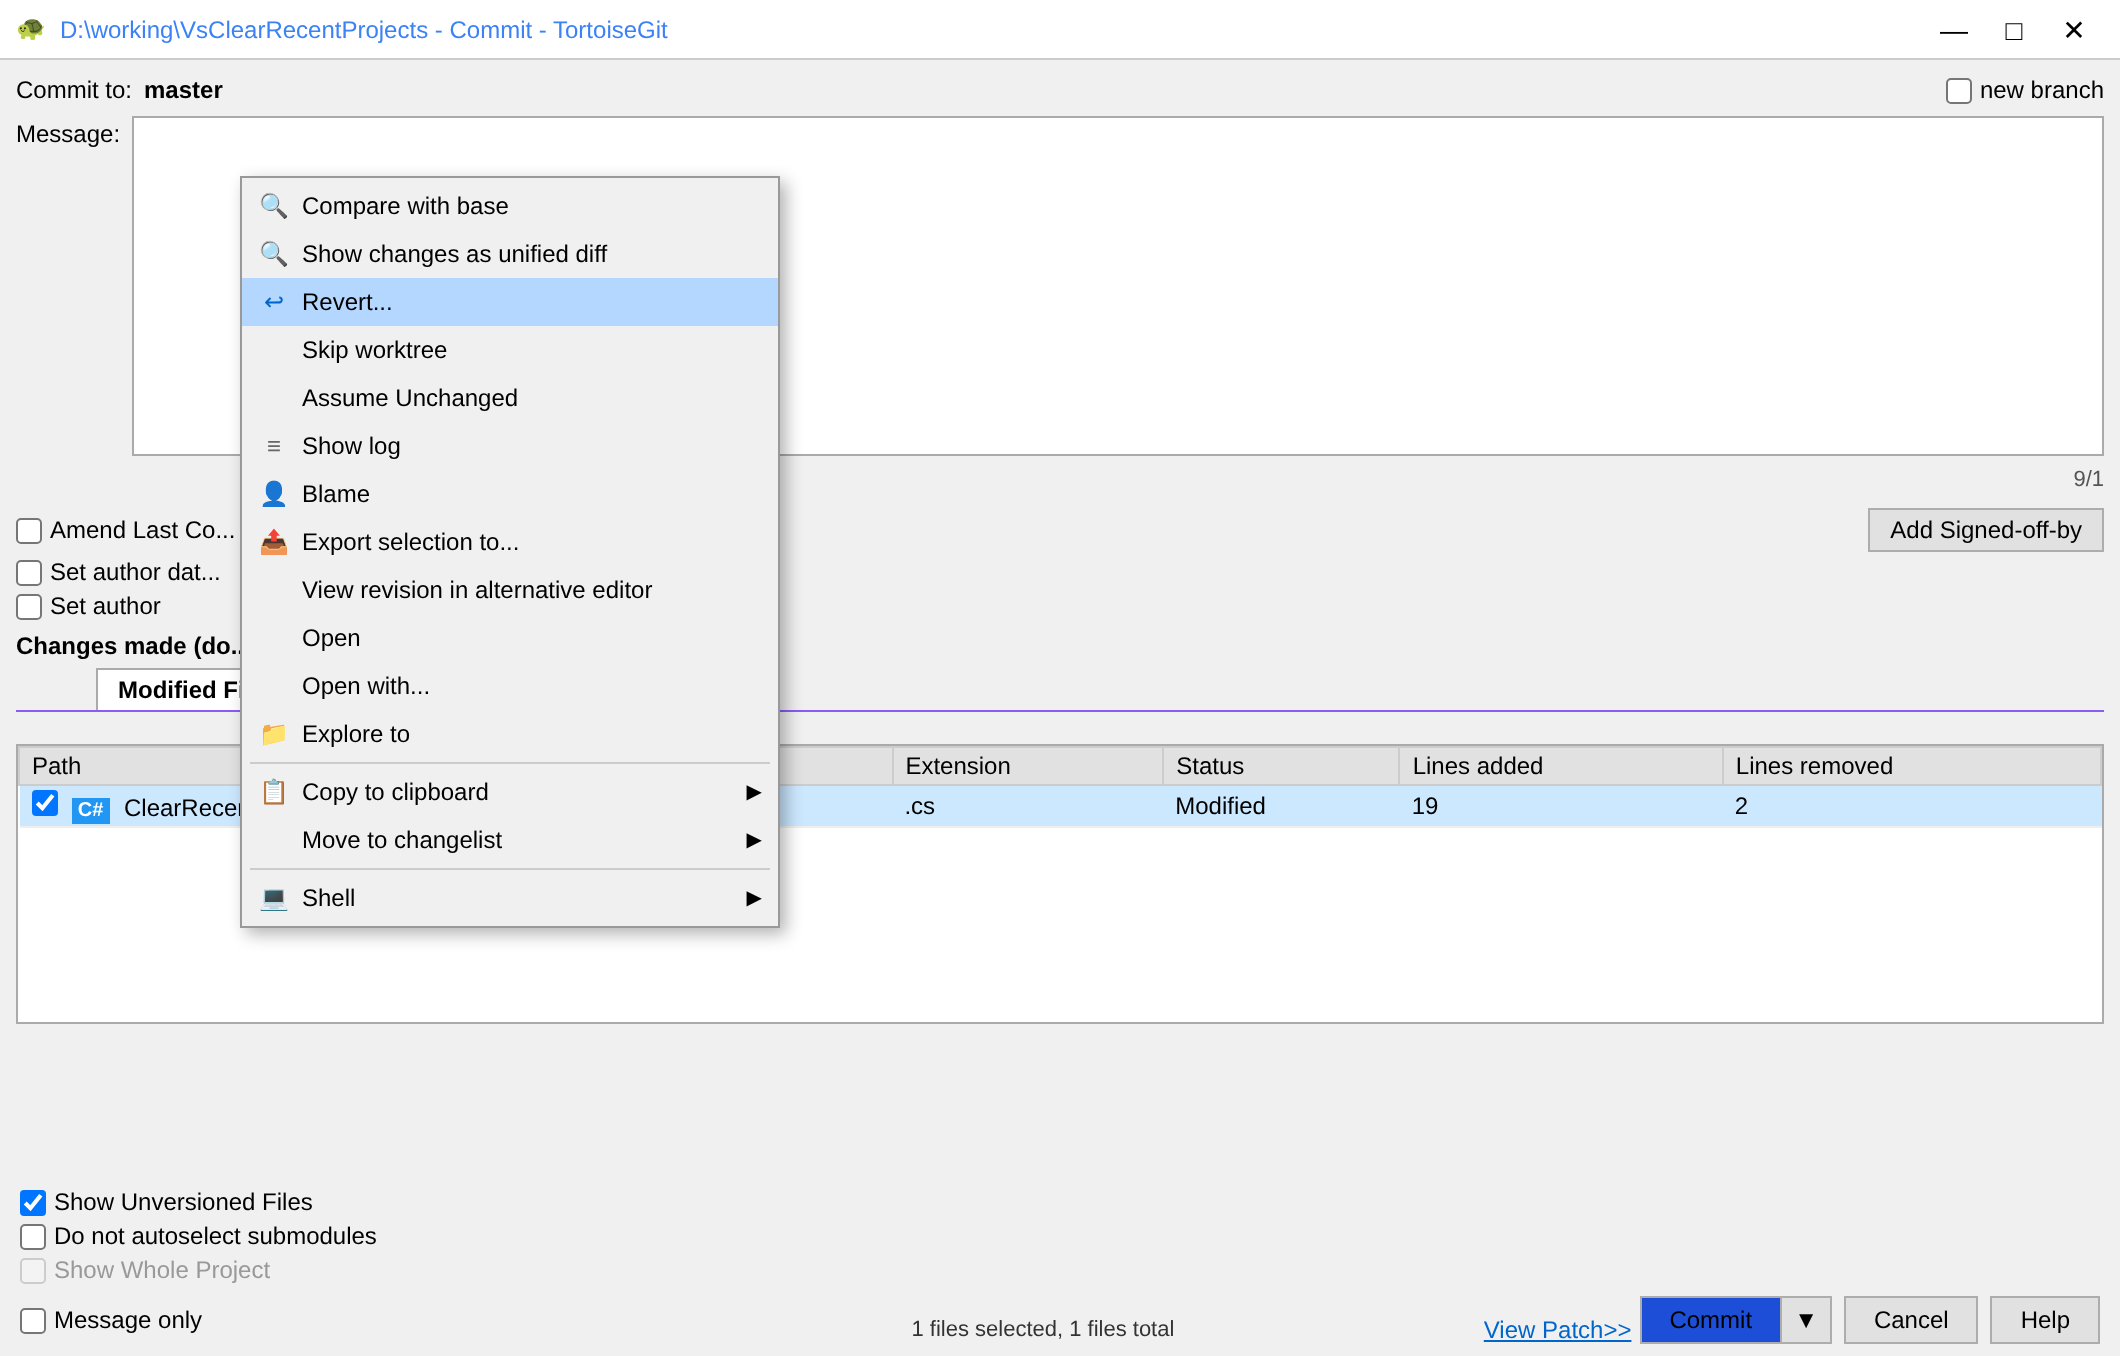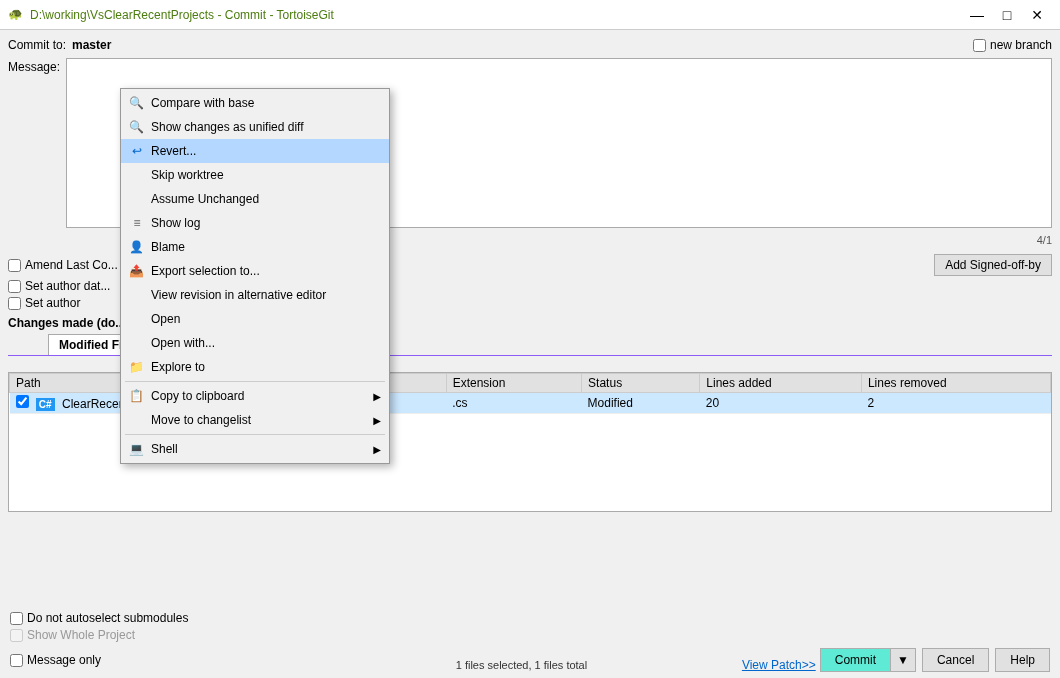--- a/index.html
+++ b/index.html
@@ -28,21 +28,21 @@
       display: flex;
       align-items: center;
       gap: 6px;
     }
     .title-bar-icon {
       width: 16px;
       height: 16px;
     }
     .title-bar-text {
       font-size: 12px;
-      color: #4d7c0f;
+      color: #3b82f6;
     }
     .title-bar-controls {
       display: flex;
       gap: 0;
     }
     .title-bar-btn {
       width: 30px;
       height: 28px;
       border: none;
       background: transparent;
@@ -220,21 +220,21 @@
     }
     .bottom-actions-left { font-size: 12px; display: flex; align-items: center; gap: 4px; }
 
     .info-text { font-size: 11px; color: #333; }
     .view-patch-link { color: #0066cc; cursor: pointer; text-decoration: underline; font-size: 12px; }
 
     .commit-btn-group { display: flex; align-items: stretch; }
     .commit-btn {
       padding: 4px 14px;
       font-size: 12px;
-      background: #5eead4;
+      background: #1d4ed8;
       border: 1px solid #adadad;
       cursor: pointer;
     }
     .commit-btn-arrow {
       padding: 4px 6px;
       font-size: 12px;
       background: #e1e1e1;
       border: 1px solid #adadad;
       border-left: none;
       cursor: pointer;
@@ -323,21 +323,21 @@
       <span>new branch</span>
     </div>
   </div>
 
   <div class="message-row">
     <span class="message-label">Message:</span>
     <textarea class="message-textarea" style=""></textarea>
   </div>
 
   <div style="display:flex; justify-content:flex-end; align-items:center; margin-bottom:4px; gap:10px;">
-    <span class="msg-counter">4/1</span>
+    <span class="msg-counter">9/1</span>
   </div>
 
   <div class="options-row">
     <div style="display:flex; align-items:center; gap:6px;">
       <div class="option-item">
         <input type="checkbox" style="">
         <span>Amend Last Co...</span>
       </div>
       <button class="signed-off-btn" style="margin-left:auto;">Add Signed-off-by</button>
     </div>
@@ -376,30 +376,34 @@
       </thead>
       <tbody>
         <tr class="file-row-selected">
           <td>
             <input type="checkbox" checked="" style="margin-right: 4px;">
             <span style="background:#2196F3; color:#fff; font-size:10px; padding:1px 3px; margin-right:4px; font-weight:bold;">C#</span>
             <span>ClearRecentProjectsForm.cs</span>
           </td>
           <td>.cs</td>
           <td>Modified</td>
-          <td>20</td>
+          <td>19</td>
           <td>2</td>
         </tr>
       </tbody>
     </table>
 
   </div>
 
   <div class="bottom-bar">
     <div class="bottom-checks">
+      <div class="bottom-check-item">
+        <input type="checkbox" checked="" style="">
+        <span>Show Unversioned Files</span>
+      </div>
       <div class="bottom-check-item">
         <input type="checkbox" style="">
         <span>Do not autoselect submodules</span>
       </div>
       <div class="bottom-check-item disabled">
         <input type="checkbox" disabled="" style="">
         <span>Show Whole Project</span>
       </div>
     </div>
     <div class="bottom-actions">

